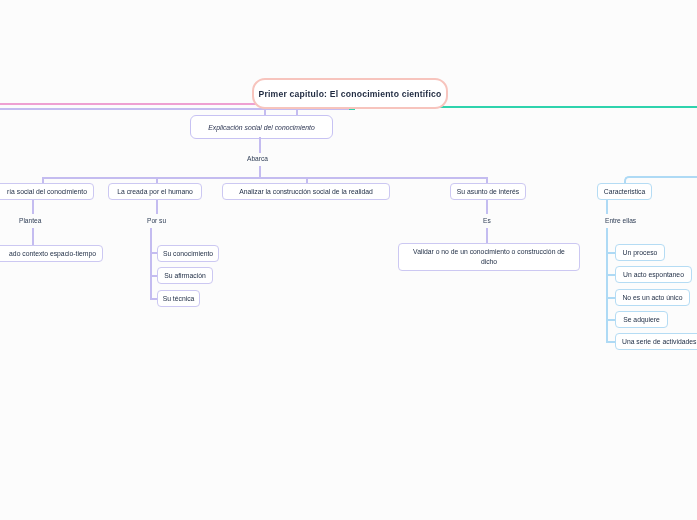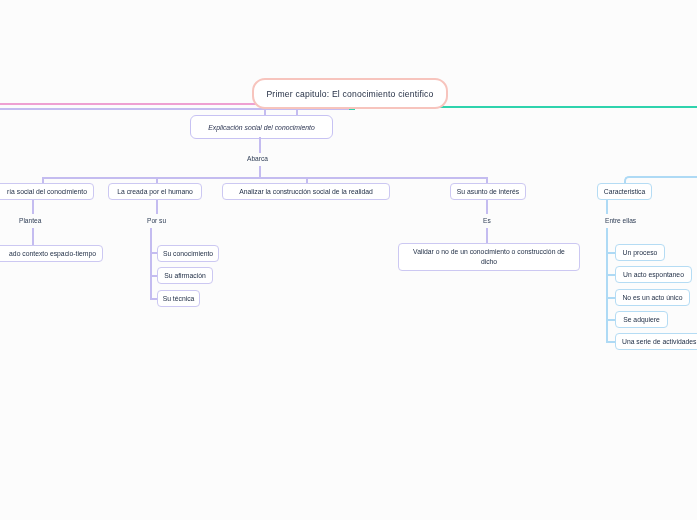--- a/index.html
+++ b/index.html
@@ -21,21 +21,21 @@
   
   .node{position:absolute;background:#ffffff;color:#233148;font-size:6.8px;
     display:flex;align-items:center;justify-content:center;text-align:center;
     border:1px solid #ccc8f2;border-radius:4px;box-sizing:border-box;
     height:17px;white-space:nowrap;padding:0 4px;}
   .node.blue{border-color:#b5dcf4;}
   .node.multiline{white-space:normal;line-height:1.45;padding:2px 8px;}
   .root-node{position:absolute;left:252px;top:78px;width:192px;height:27px;
     background:#fff;border:2px solid #f7c4bd;border-radius:13px;
     display:flex;align-items:center;justify-content:center;
-    font-size:8.6px;font-weight:normal;color:#1f2a40;letter-spacing:.2px;}
+    font-size:8.6px;font-weight:bold;color:#1f2a40;letter-spacing:.2px;}
   .concept-node{position:absolute;left:190px;top:115px;width:141px;height:22px;
     background:#fff;border:1.5px solid #c7c2f3;border-radius:6px;
     display:flex;align-items:center;justify-content:center;
     font-size:6.8px;font-style:italic;color:#2a3350;}
 
   
   .edge-label{position:absolute;font-size:6.6px;color:#2e3d55;white-space:nowrap;}
 
   .align-r{justify-content:flex-end;padding-right:6px;}
   .align-l{justify-content:flex-start;padding-left:6px;}

